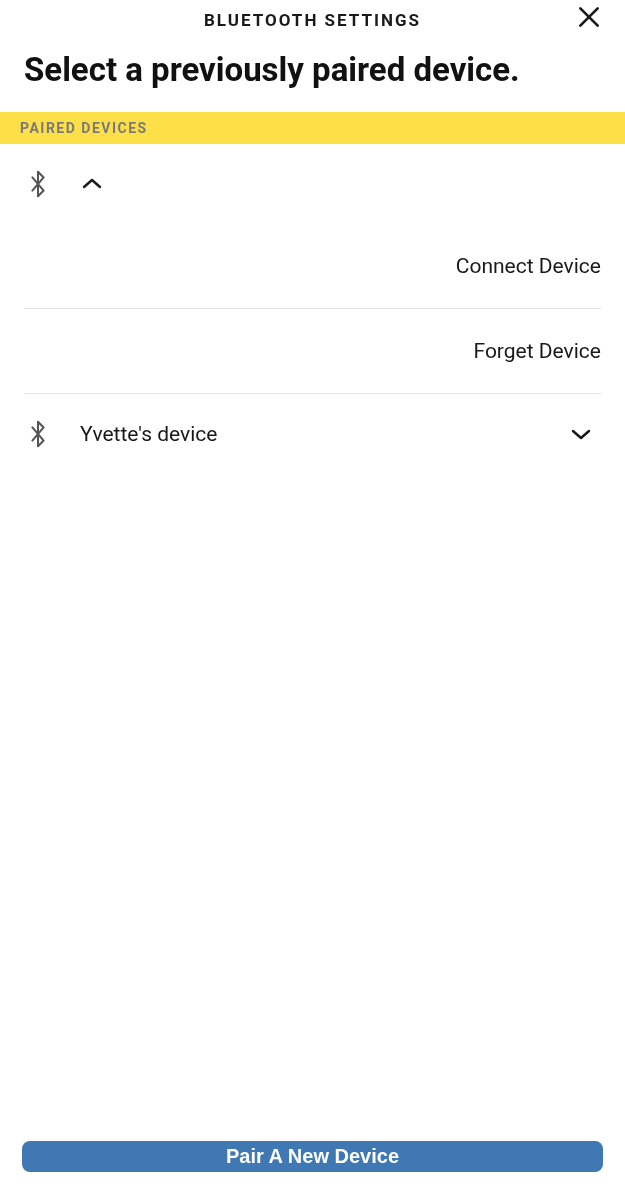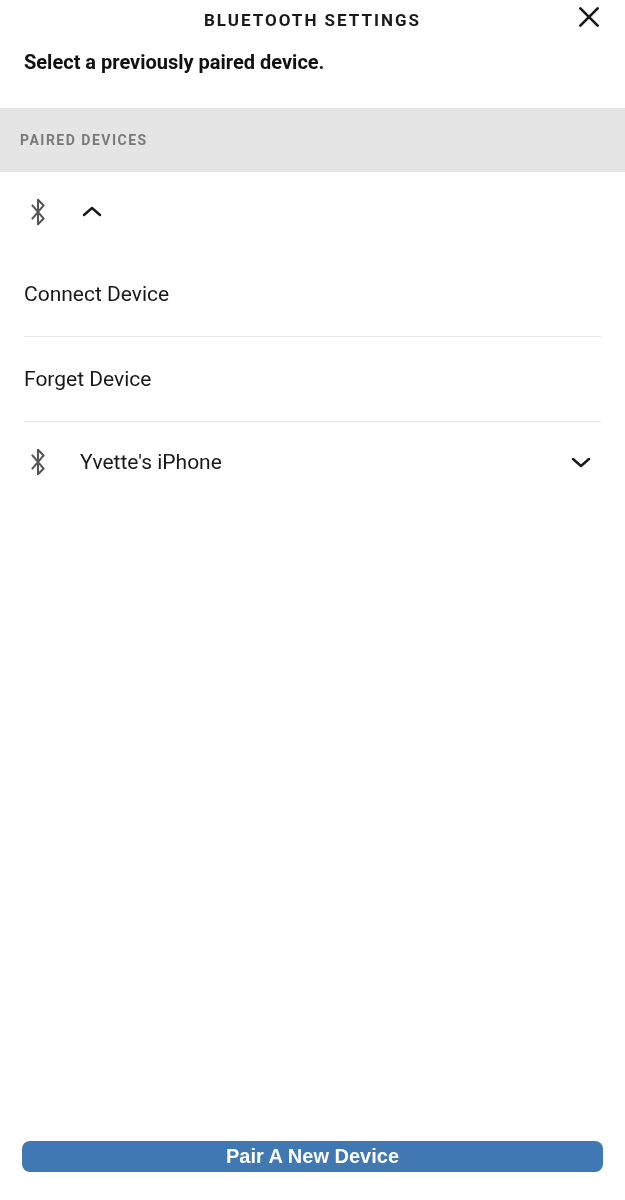--- a/index.html
+++ b/index.html
@@ -39,29 +39,29 @@
       display: flex;
       align-items: center;
       justify-content: center;
       cursor: pointer;
     }
     .close-btn svg {
       width: 26px;
       height: 26px;
     }
     .subtitle {
-      font-size: 20px;
+      font-size: 33px;
       font-weight: 700;
       color: #111;
-      padding: 12px 24px 34px;
+      padding: 12px 24px 22px;
       line-height: 1.2;
     }
     .section-header {
-      background: #e5e5e5;
-      padding: 24px 20px;
+      background: #fde047;
+      padding: 8px 20px;
       font-size: 14px;
       font-weight: 700;
       letter-spacing: 1.5px;
       color: #7a7a7a;
     }
     .device-row {
       display: flex;
       align-items: center;
       padding: 26px 24px;
       cursor: pointer;
@@ -101,20 +101,21 @@
       color: #1a1a1a;
       padding: 30px 24px;
       border-bottom: 1px solid #e5e5e5;
       margin: 0 24px 0 24px;
       padding-left: 0;
       padding-right: 0;
       cursor: pointer;
     }
     .actions-wrap {
       padding: 0 0 0 0;
+      text-align: right;
     }
     .spacer {
       flex: 1;
     }
     .footer {
       padding: 16px 22px 28px;
     }
     .pair-btn {
       width: 100%;
       background: #3f78b2;
@@ -163,21 +164,21 @@
   <div class="action-row">Connect Device</div>
   <div class="action-row">Forget Device</div>
 </div>
 
 <div class="device-row">
   <span class="bt-icon">
     <svg viewBox="0 0 24 32" fill="none" stroke="#555" stroke-width="2.2" stroke-linecap="round" stroke-linejoin="round">
       <path d="M6 9 L18 23 L12 29 L12 3 L18 9 L6 23"></path>
     </svg>
   </span>
-  <span class="device-name">Yvette's iPhone</span>
+  <span class="device-name">Yvette's device</span>
   <span class="chevron">
     <svg viewBox="0 0 20 12" fill="none" stroke="#1a1a1a" stroke-width="2.5" stroke-linecap="round" stroke-linejoin="round">
       <polyline points="2,3 10,10 18,3"></polyline>
     </svg>
   </span>
 </div>
 
 <div class="spacer"></div>
 
 <div class="footer">

